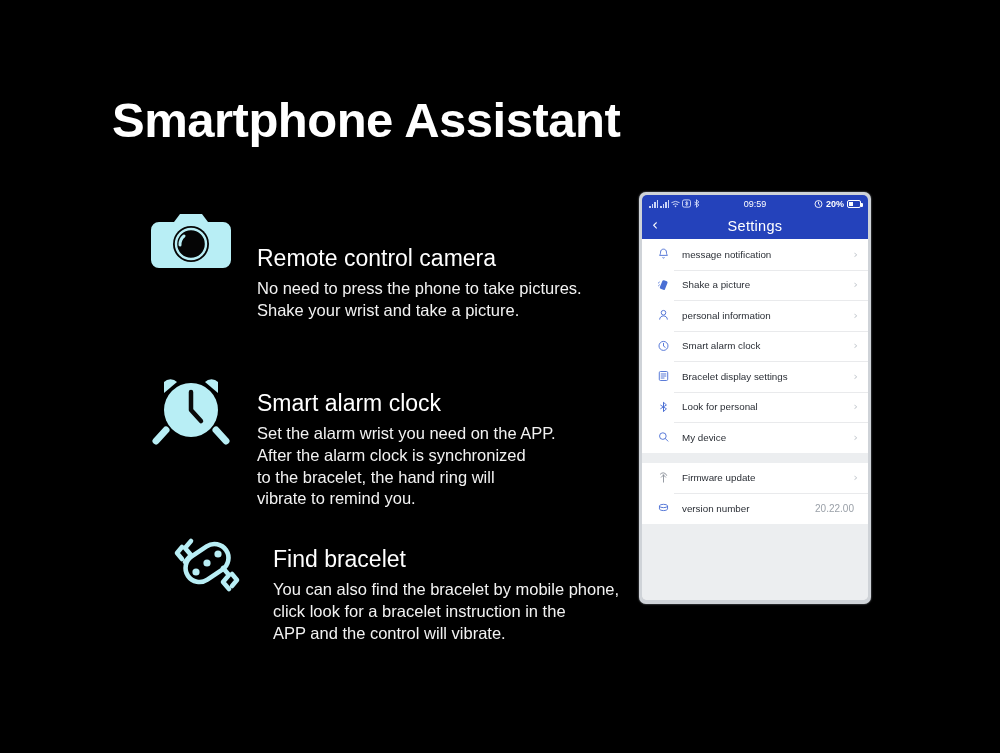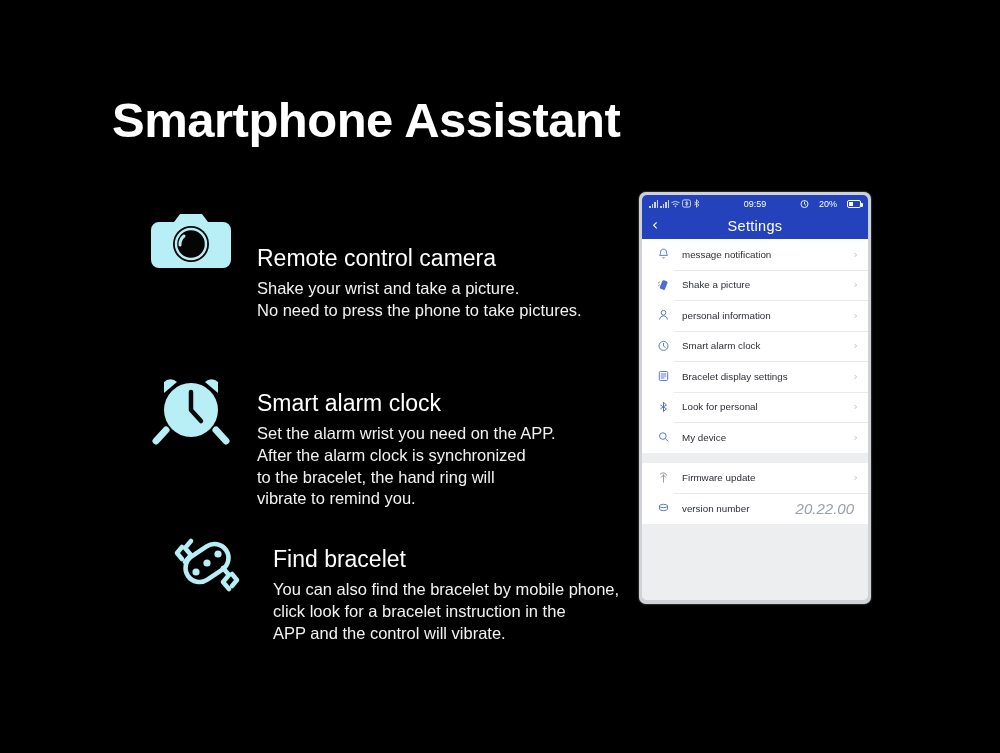--- a/index.html
+++ b/index.html
@@ -80,22 +80,22 @@
     font-size: 8.5px;
     position: relative;
   }
   .sb-left { display: flex; align-items: center; gap: 2px; }
   .sb-center {
     position: absolute; left: 0; right: 0;
     text-align: center; font-size: 9px; color: #ffffff;
     pointer-events: none;
   }
   .sb-right {
-    margin-left: auto; display: flex; align-items: center; gap: 10px;
-    font-size: 9px; color: #ffffff; z-index: 2;
+    margin-left: auto; display: flex; align-items: center; gap: 3px;
+    font-size: 9px; color: #ffffff; z-index: 2; font-weight: bold;
   }
   .sig { display: inline-flex; align-items: flex-end; gap: 1px; height: 8px; }
   .sig i { display: block; width: 1.5px; background: #cdd6f7; }
   .sig i:nth-child(1){height:2px}.sig i:nth-child(2){height:4px}
   .sig i:nth-child(3){height:6px}.sig i:nth-child(4){height:8px}
   .batt {
     width: 14px; height: 8px; border: 1px solid #ffffff; border-radius: 2px;
     position: relative; display: inline-block;
   }
   .batt::after {
@@ -138,21 +138,21 @@
     width: 18px; flex: 0 0 18px;
     display: flex; align-items: center; justify-content: center;
     color: #4a6fd4;
   }
   .row-label {
     flex: 1;
     padding-left: 10px;
     font-size: 9.8px;
     color: #2b2f36;
   }
-  .row-value { font-size: 15px; color: #9aa0a8; padding-right: 4px; font-style: italic; }
+  .row-value { font-size: 10px; color: #9aa0a8; padding-right: 4px; }
   .row-chevron {
     color: #c2c7cd; font-size: 11px; line-height: 1;
     font-family: "DejaVu Sans", sans-serif;
   }
   .list-filler { background: #eceef0; flex: 1; min-height: 62px; }
 </style>
 </head>
 <body>
 
 <div id="stage">
@@ -163,22 +163,22 @@
     <div class="feature-icon">
       <svg width="80" height="66" viewBox="0 0 80 66">
         <path d="M8 14h15l6-8h22l6 8h15a8 8 0 0 1 8 8v30a8 8 0 0 1-8 8H8a8 8 0 0 1-8-8V22a8 8 0 0 1 8-8z" fill="#b8eef5"></path>
         <circle cx="40" cy="36" r="18" fill="#050505"></circle>
         <circle cx="40" cy="36" r="15" fill="none" stroke="#b8eef5" stroke-width="2.4"></circle>
         <path d="M33 28a11 11 0 0 0-4 9" fill="none" stroke="#b8eef5" stroke-width="3" stroke-linecap="round"></path>
       </svg>
     </div>
     <div class="feature-text">
       <div class="feature-head">Remote control camera</div>
+      <div class="feature-body">No need to press the phone to take pictures.</div>
       <div class="feature-body">Shake your wrist and take a picture.</div>
-      <div class="feature-body">No need to press the phone to take pictures.</div>
     </div>
   </div>
 
   <div class="feature" id="feature-alarm">
     <div class="feature-icon">
       <svg width="78" height="76" viewBox="0 0 78 76">
         <path d="M12 12a9 9 0 0 1 13 0l-13 11z" fill="#b8eef5"></path>
         <path d="M66 12a9 9 0 0 0-13 0l13 11z" fill="#b8eef5"></path>
         <circle cx="39" cy="40" r="27" fill="#b8eef5"></circle>
         <path d="M14 60 L4 71" stroke="#b8eef5" stroke-width="7" stroke-linecap="round"></path>

